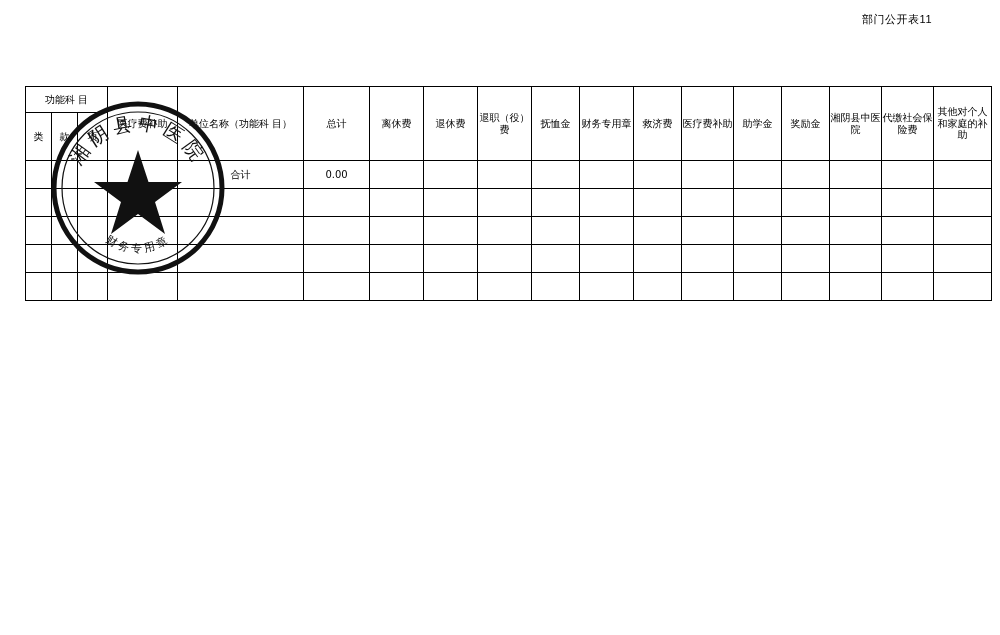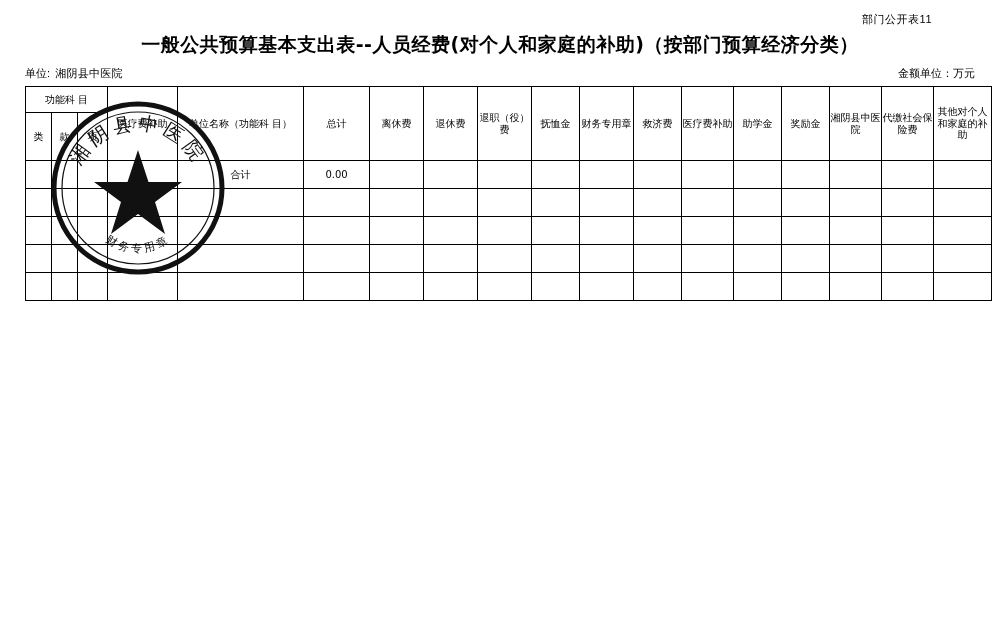--- a/index.html
+++ b/index.html
@@ -117,29 +117,21 @@
   }
   .seal svg { display: block; }
 </style>
 </head>
 <body>
 
 <div class="page">
 
   <div class="corner-note">部门公开表11</div>
 
-  <div class="doc-title">一般公共预算基本支出表--人员经费(对个人和家庭的补助)（按部门预算经济分类）</div>
-
-  <div class="meta-row">
-    <div class="meta-left">
-      <span class="unit-label">单位:</span>
-      <span class="unit-value">湘阴县中医院</span>
-    </div>
-    <div class="meta-right">金额单位：万元</div>
-  </div>
+
 
   <table class="budget">
     <colgroup>
       <col style="width:26px">
       <col style="width:26px">
       <col style="width:30px">
       <col style="width:70px">
       <col style="width:126px">
       <col style="width:66px">
       <col style="width:54px">

